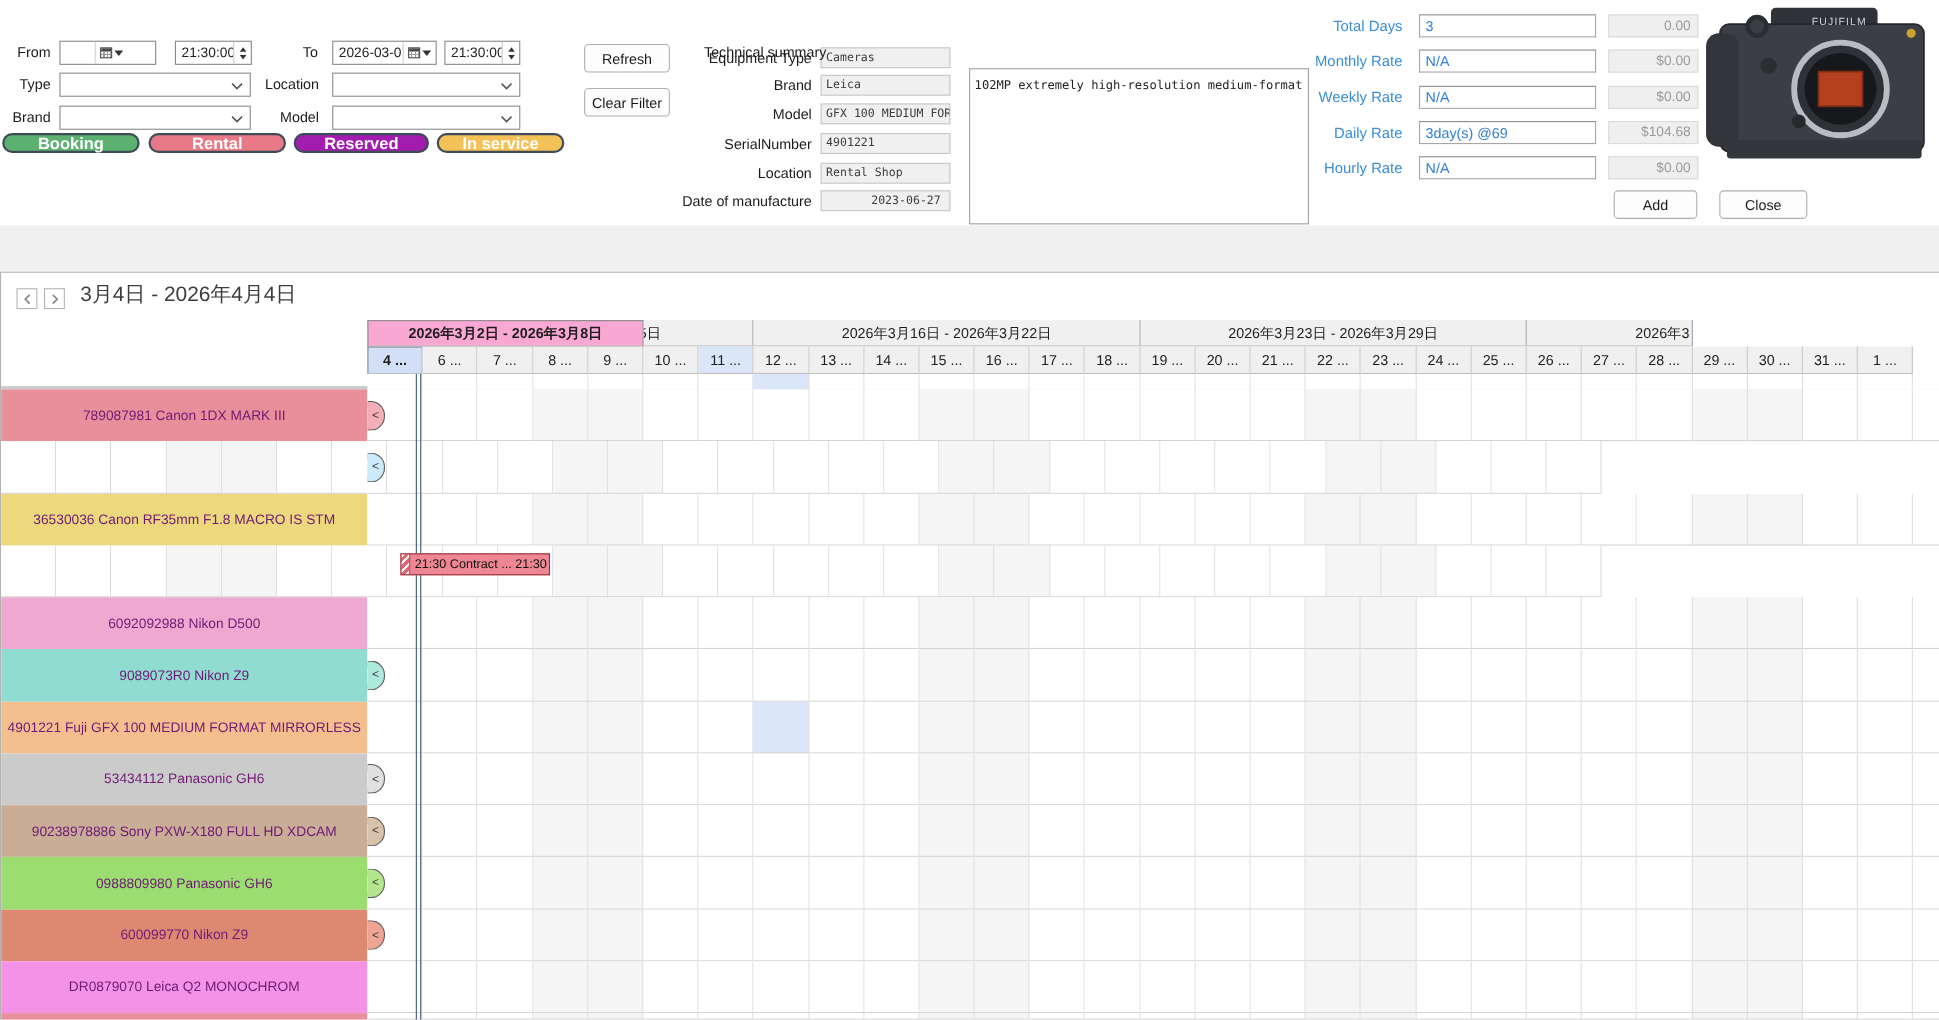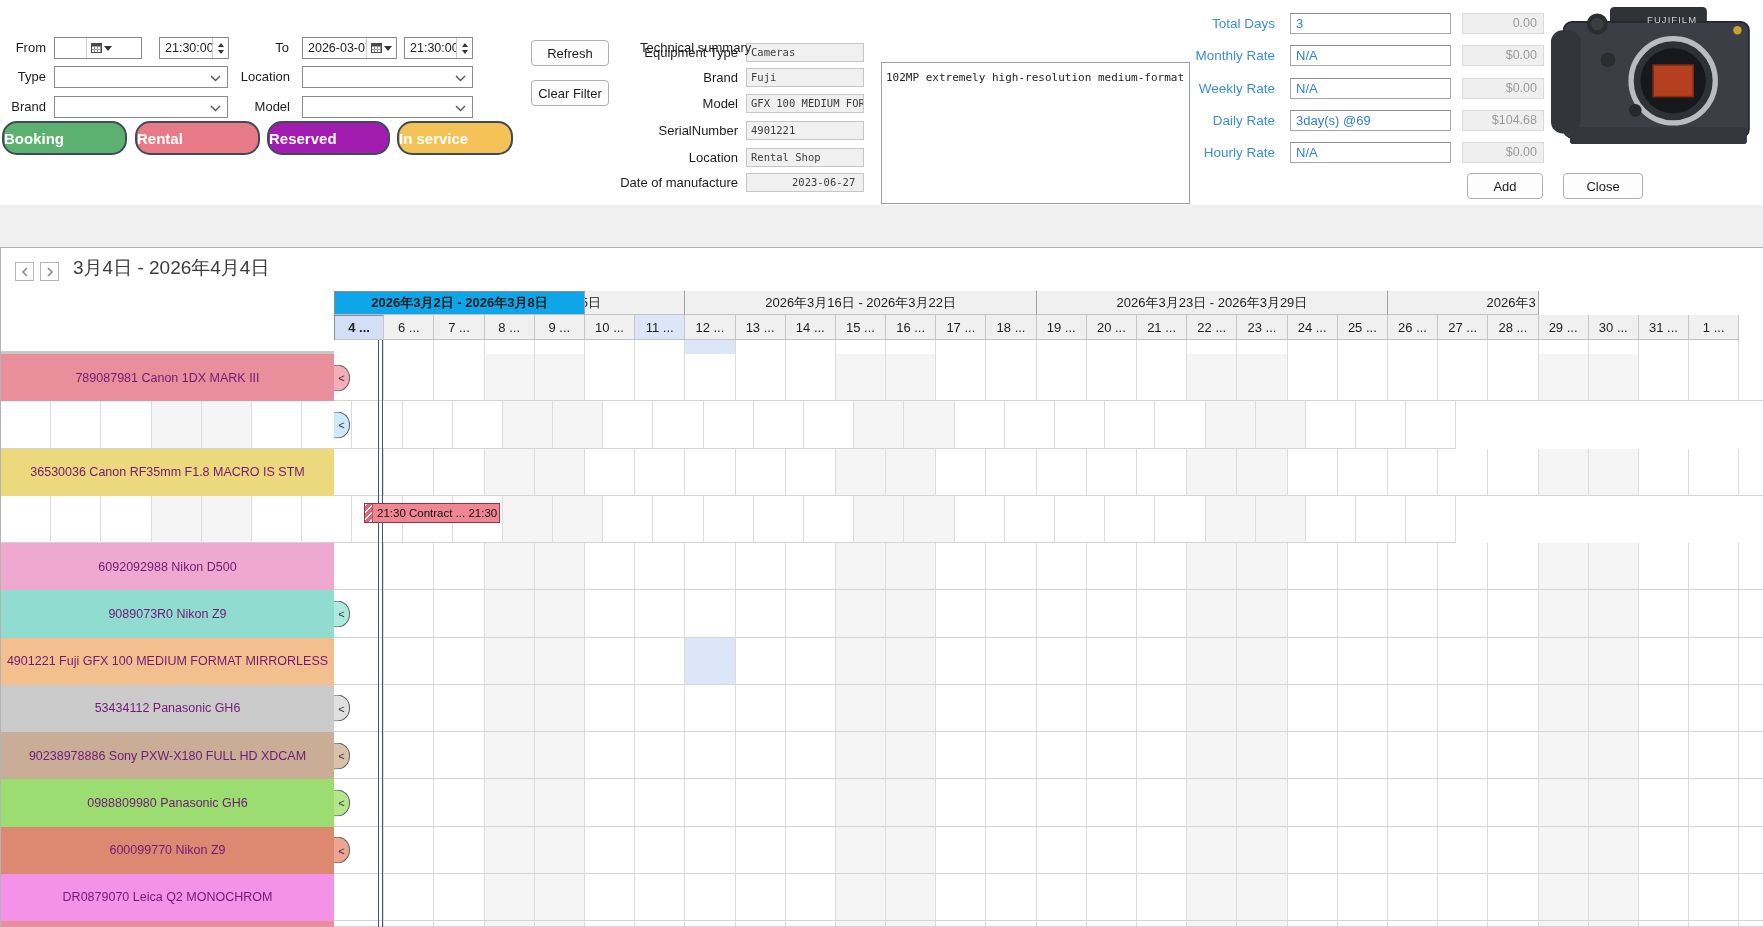--- a/index.html
+++ b/index.html
@@ -21,22 +21,22 @@
   .spin{margin-left:auto;height:100%;width:15px;border-left:1px solid #c9c9c9;display:flex;flex-direction:column;
         align-items:center;justify-content:center;gap:3px;}
   .tri-up-s{width:0;height:0;border-left:3.5px solid transparent;border-right:3.5px solid transparent;border-bottom:4.5px solid #333;}
   .tri-dn-s{width:0;height:0;border-left:3.5px solid transparent;border-right:3.5px solid transparent;border-top:4.5px solid #333;}
   .sel{position:absolute;height:22px;border:1px solid #8b8b8b;background:#fff;box-sizing:border-box;}
   .sel svg{position:absolute;right:6px;top:8px;}
   .btn{position:absolute;background:#fdfdfd;border:1px solid #aeaeae;border-radius:4px;font-size:13px;
        display:flex;align-items:center;justify-content:center;box-sizing:border-box;color:#1b1b1b;cursor:default;}
   
   #legend{position:absolute;left:0;top:121px;height:36px;}
-  .legend-btn{position:absolute;top:0;height:34px;border:2px solid #3e4c58;border-radius:15px;color:#fff;
-              font-weight:bold;font-size:15px;display:flex;align-items:center;box-sizing:border-box;}
+  .legend-btn{position:absolute;top:0;height:18px;border:2px solid #3e4c58;border-radius:15px;color:#fff;
+              font-weight:bold;font-size:15px;display:flex;align-items:center;justify-content:center;box-sizing:border-box;}
   
   .fld-lbl{position:absolute;text-align:right;font-size:13px;color:#1b1b1b;white-space:nowrap;}
   .fld-val{position:absolute;left:746px;width:118px;height:19px;background:#f0f0f0;border:1px solid #c6c6c6;
            box-sizing:border-box;font-family:"DejaVu Sans Mono",monospace;font-size:10.5px;color:#3c3c3c;
            line-height:17px;padding-left:4px;white-space:nowrap;overflow:hidden;}
   #tech-box{position:absolute;left:881px;top:62px;width:309px;height:142px;background:#fff;border:1px solid #9f9f9f;
             box-sizing:border-box;font-family:"DejaVu Sans Mono",monospace;font-size:11px;color:#222;
             padding:8px 4px;white-space:nowrap;overflow:hidden;}
   
   .rate-lbl{position:absolute;text-align:right;right:488px;width:120px;font-size:13.5px;color:#3a8ed8;white-space:nowrap;}
@@ -51,21 +51,21 @@
             border-top:1px solid #b3b3b3;border-left:1px solid #b3b3b3;overflow:hidden;}
   .navbtn{position:absolute;top:14px;width:19px;height:19px;background:#fff;border:1px solid #b5b5b5;
           display:flex;align-items:center;justify-content:center;box-sizing:border-box;}
   #cal-title{position:absolute;left:72px;top:7px;font-size:19px;color:#3c3c3c;white-space:nowrap;}
   #grid{position:absolute;top:43px;left:0;right:0;bottom:0;}
   #week-row,#day-row,#spacer-row{display:flex;padding-left:333px;box-sizing:border-box;}
   #week-row{height:24px;}
   .wk{flex:none;height:24px;background:#f0f0f0;border-right:1px solid #9aa3ae;border-bottom:1px solid #c2c2c2;
       box-sizing:border-box;font-size:13px;color:#1e1e1e;display:flex;align-items:center;justify-content:center;
       white-space:nowrap;overflow:hidden;}
-  .wk.sel{background:#0ea5e9;font-weight:bold;}
+  .wk.sel{background:#f9a8d4;font-weight:bold;}
   .wk.ar{justify-content:flex-end;padding-right:2px;}
   #day-row{height:25px;}
   .dayh{flex:none;height:25px;background:#f0f0f0;border-right:1px solid #c6c6c6;border-bottom:1px solid #c2c2c2;
         box-sizing:border-box;font-size:13px;color:#1e1e1e;display:flex;align-items:center;justify-content:center;
         white-space:nowrap;overflow:hidden;}
   .dayh.sel{background:#d2dff6;font-weight:bold;}
   .dayh.hl{background:#dbe6f9;}
   #spacer-row{height:14px;border-bottom:3px solid #c9c9c9;}
   .spc{flex:none;height:14px;border-right:1px solid #dcdcdc;box-sizing:border-box;background:#fff;}
   .spc.hl{background:#dbe7f8;}
@@ -168,21 +168,21 @@
       </div>
     </div>
 
   <div id="fields-anchor">
       <div>
     <div class="fld-lbl" style="left: 560px; width: 178px; top: 45px;">Equipment Type</div>
     <div class="fld-val" style="top: 43px;">Cameras</div>
   </div>
       <div>
     <div class="fld-lbl" style="left: 560px; width: 178px; top: 70px;">Brand</div>
-    <div class="fld-val" style="top: 68px;">Fuji</div>
+    <div class="fld-val" style="top: 68px;">Leica</div>
   </div>
       <div>
     <div class="fld-lbl" style="left: 560px; width: 178px; top: 96px;">Model</div>
     <div class="fld-val" style="top: 94px;">GFX 100 MEDIUM FORM</div>
   </div>
       <div>
     <div class="fld-lbl" style="left: 560px; width: 178px; top: 123px;">SerialNumber</div>
     <div class="fld-val" style="top: 121px;">4901221</div>
   </div>
       <div>

